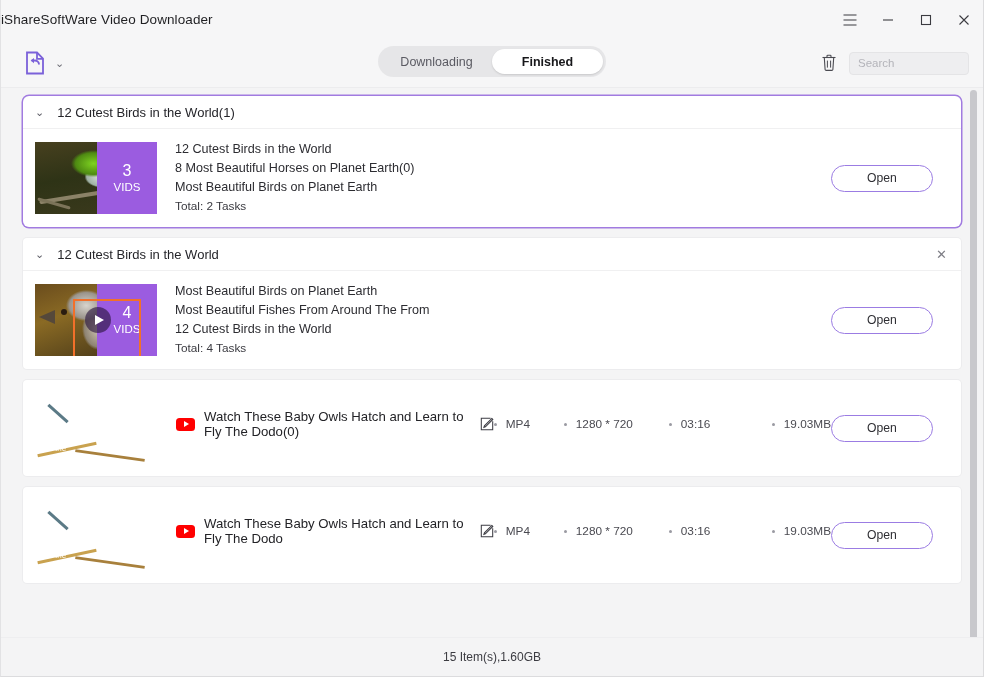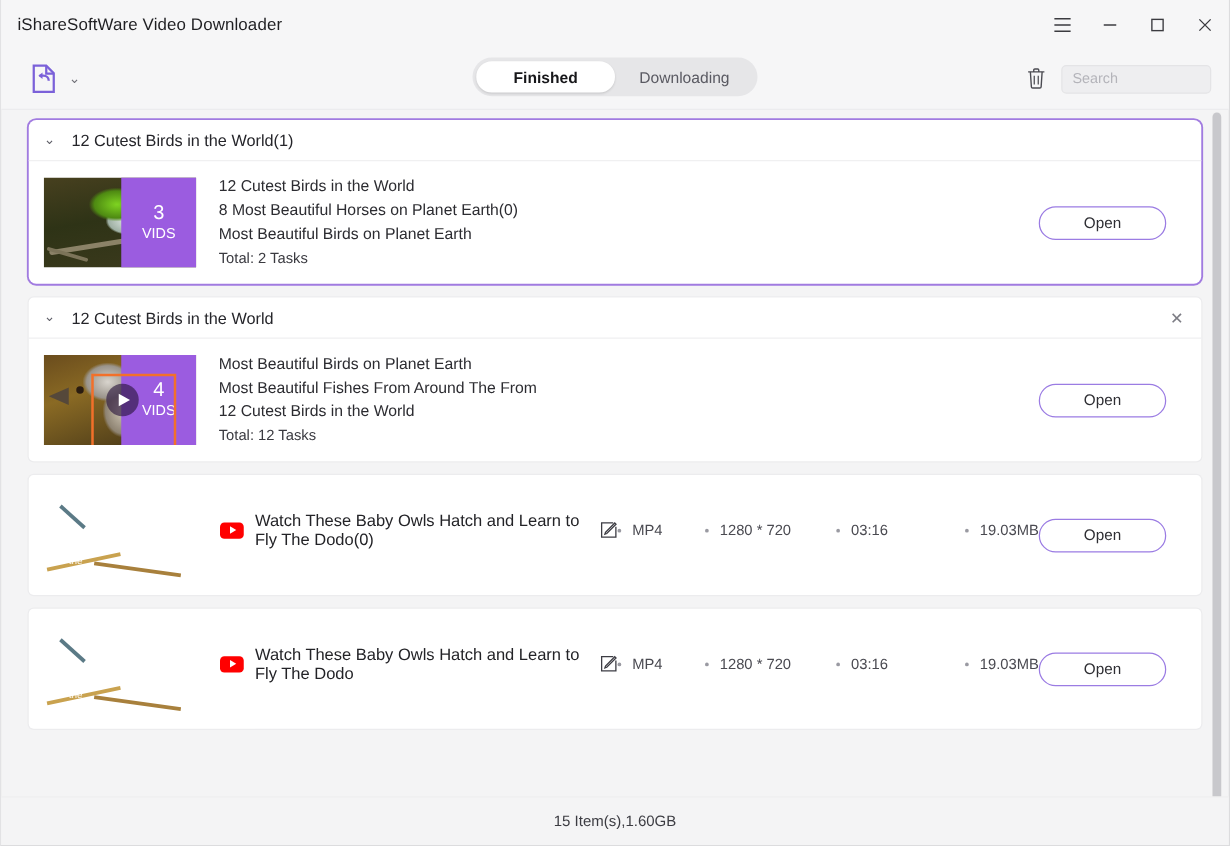--- a/index.html
+++ b/index.html
@@ -17,21 +17,20 @@
     border-right: 1px solid #dcdcde;
     border-bottom: 1px solid #dcdcde;
     display: flex; flex-direction: column;
   }
 
   
   .titlebar {
     height: 39px; min-height: 39px;
     background: #f6f6f7;
     display: flex; align-items: center;
-    padding-left: 13px;
     position: relative;
   }
   .title-text {
     font-size: 13.5px; color: #1f1f22; letter-spacing: .1px;
   }
   .winbtns { position: absolute; right: 0; top: 0; height: 39px; display: flex; }
   .winbtn {
     width: 38px; height: 39px; display: flex; align-items: center; justify-content: center;
     color: #3b3b40;
   }
@@ -295,22 +294,22 @@
       <svg width="21" height="24" viewBox="0 0 21 24">
         <path d="M2 1.5h10l6 6v15H2z" fill="none" stroke="#7b61d9" stroke-width="1.8"></path>
         <path d="M12 1.8v6h6" fill="none" stroke="#7b61d9" stroke-width="1.8"></path>
         <path d="M14 13.5c0-2.3-1.9-4-4.2-4H6.6" fill="none" stroke="#7b61d9" stroke-width="1.9"></path>
         <path d="M9 7l-3.3 2.6L9 12.2z" fill="#7b61d9"></path>
       </svg>
       <span class="chev-down">⌄</span>
     </div>
 
     <div class="tabs">
+      <div class="tab">Downloading</div>
       <div class="tab active">Finished</div>
-      <div class="tab">Downloading</div>
     </div>
 
     <div class="toolbar-right">
       <div class="trash-btn">
         <svg width="16" height="18" viewBox="0 0 16 18">
           <path d="M1.5 3.5h13" stroke="#4b4b52" stroke-width="1.1" fill="none"></path>
           <path d="M6 3.5V2a.8.8 0 01.8-.8h2.4a.8.8 0 01.8.8v1.5" stroke="#4b4b52" stroke-width="1.1" fill="none"></path>
           <path d="M3.3 3.5l.8 12a1 1 0 001 .9h5.8a1 1 0 001-.9l.8-12" stroke="#4b4b52" stroke-width="1.1" fill="none"></path>
           <path d="M6.4 6.6v7M9.6 6.6v7" stroke="#4b4b52" stroke-width="1" fill="none"></path>
         </svg>
@@ -367,21 +366,21 @@
           </div>
           <div class="playcircle">
               <div class="tri"></div>
             </div>
           <div class="hl-rect"></div>
         </div>
         <div class="group-lines">
           <div class="ln">Most Beautiful Birds on Planet Earth</div>
           <div class="ln">Most Beautiful Fishes From Around The From</div>
           <div class="ln">12 Cutest Birds in the World</div>
-          <div class="total">Total: 12 Tasks</div>
+          <div class="total">Total: 4 Tasks</div>
         </div>
         <div class="open-btn">Open</div>
       </div>
     </div>
 
     <div class="card">
       <div class="item-row">
         <div class="item-thumb">
           <div class="img img-owl">
             <div class="twig3"></div>

